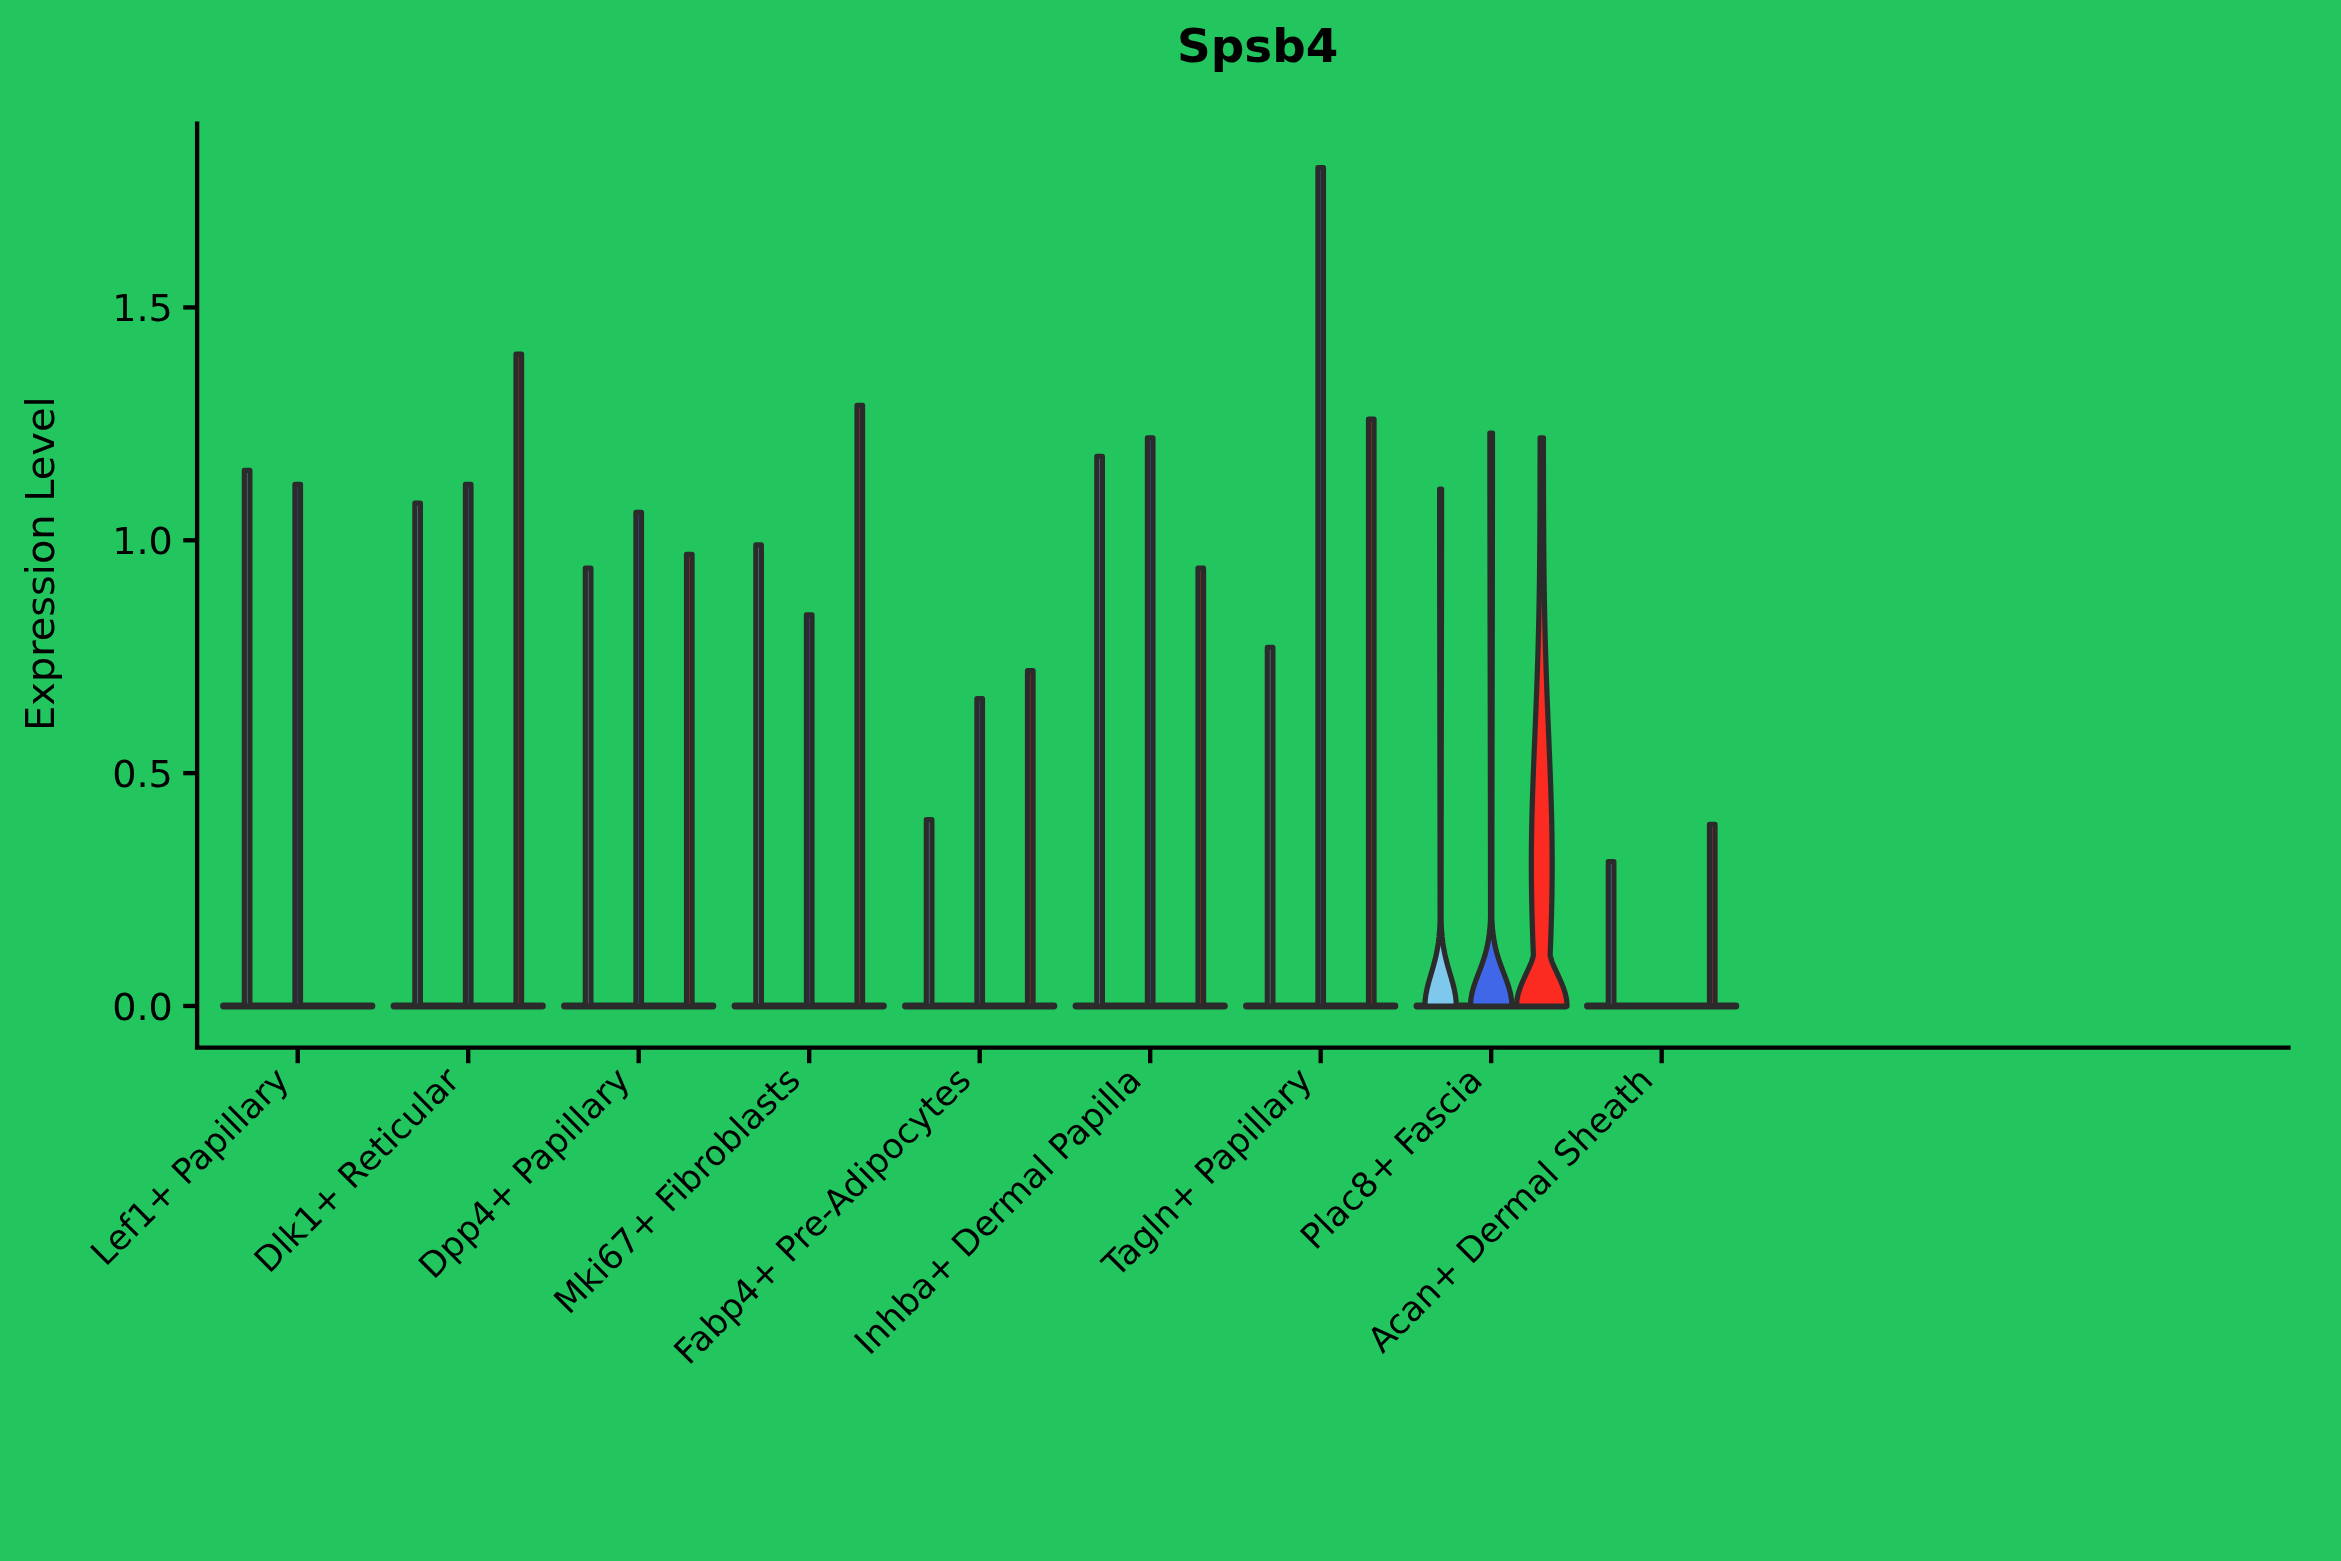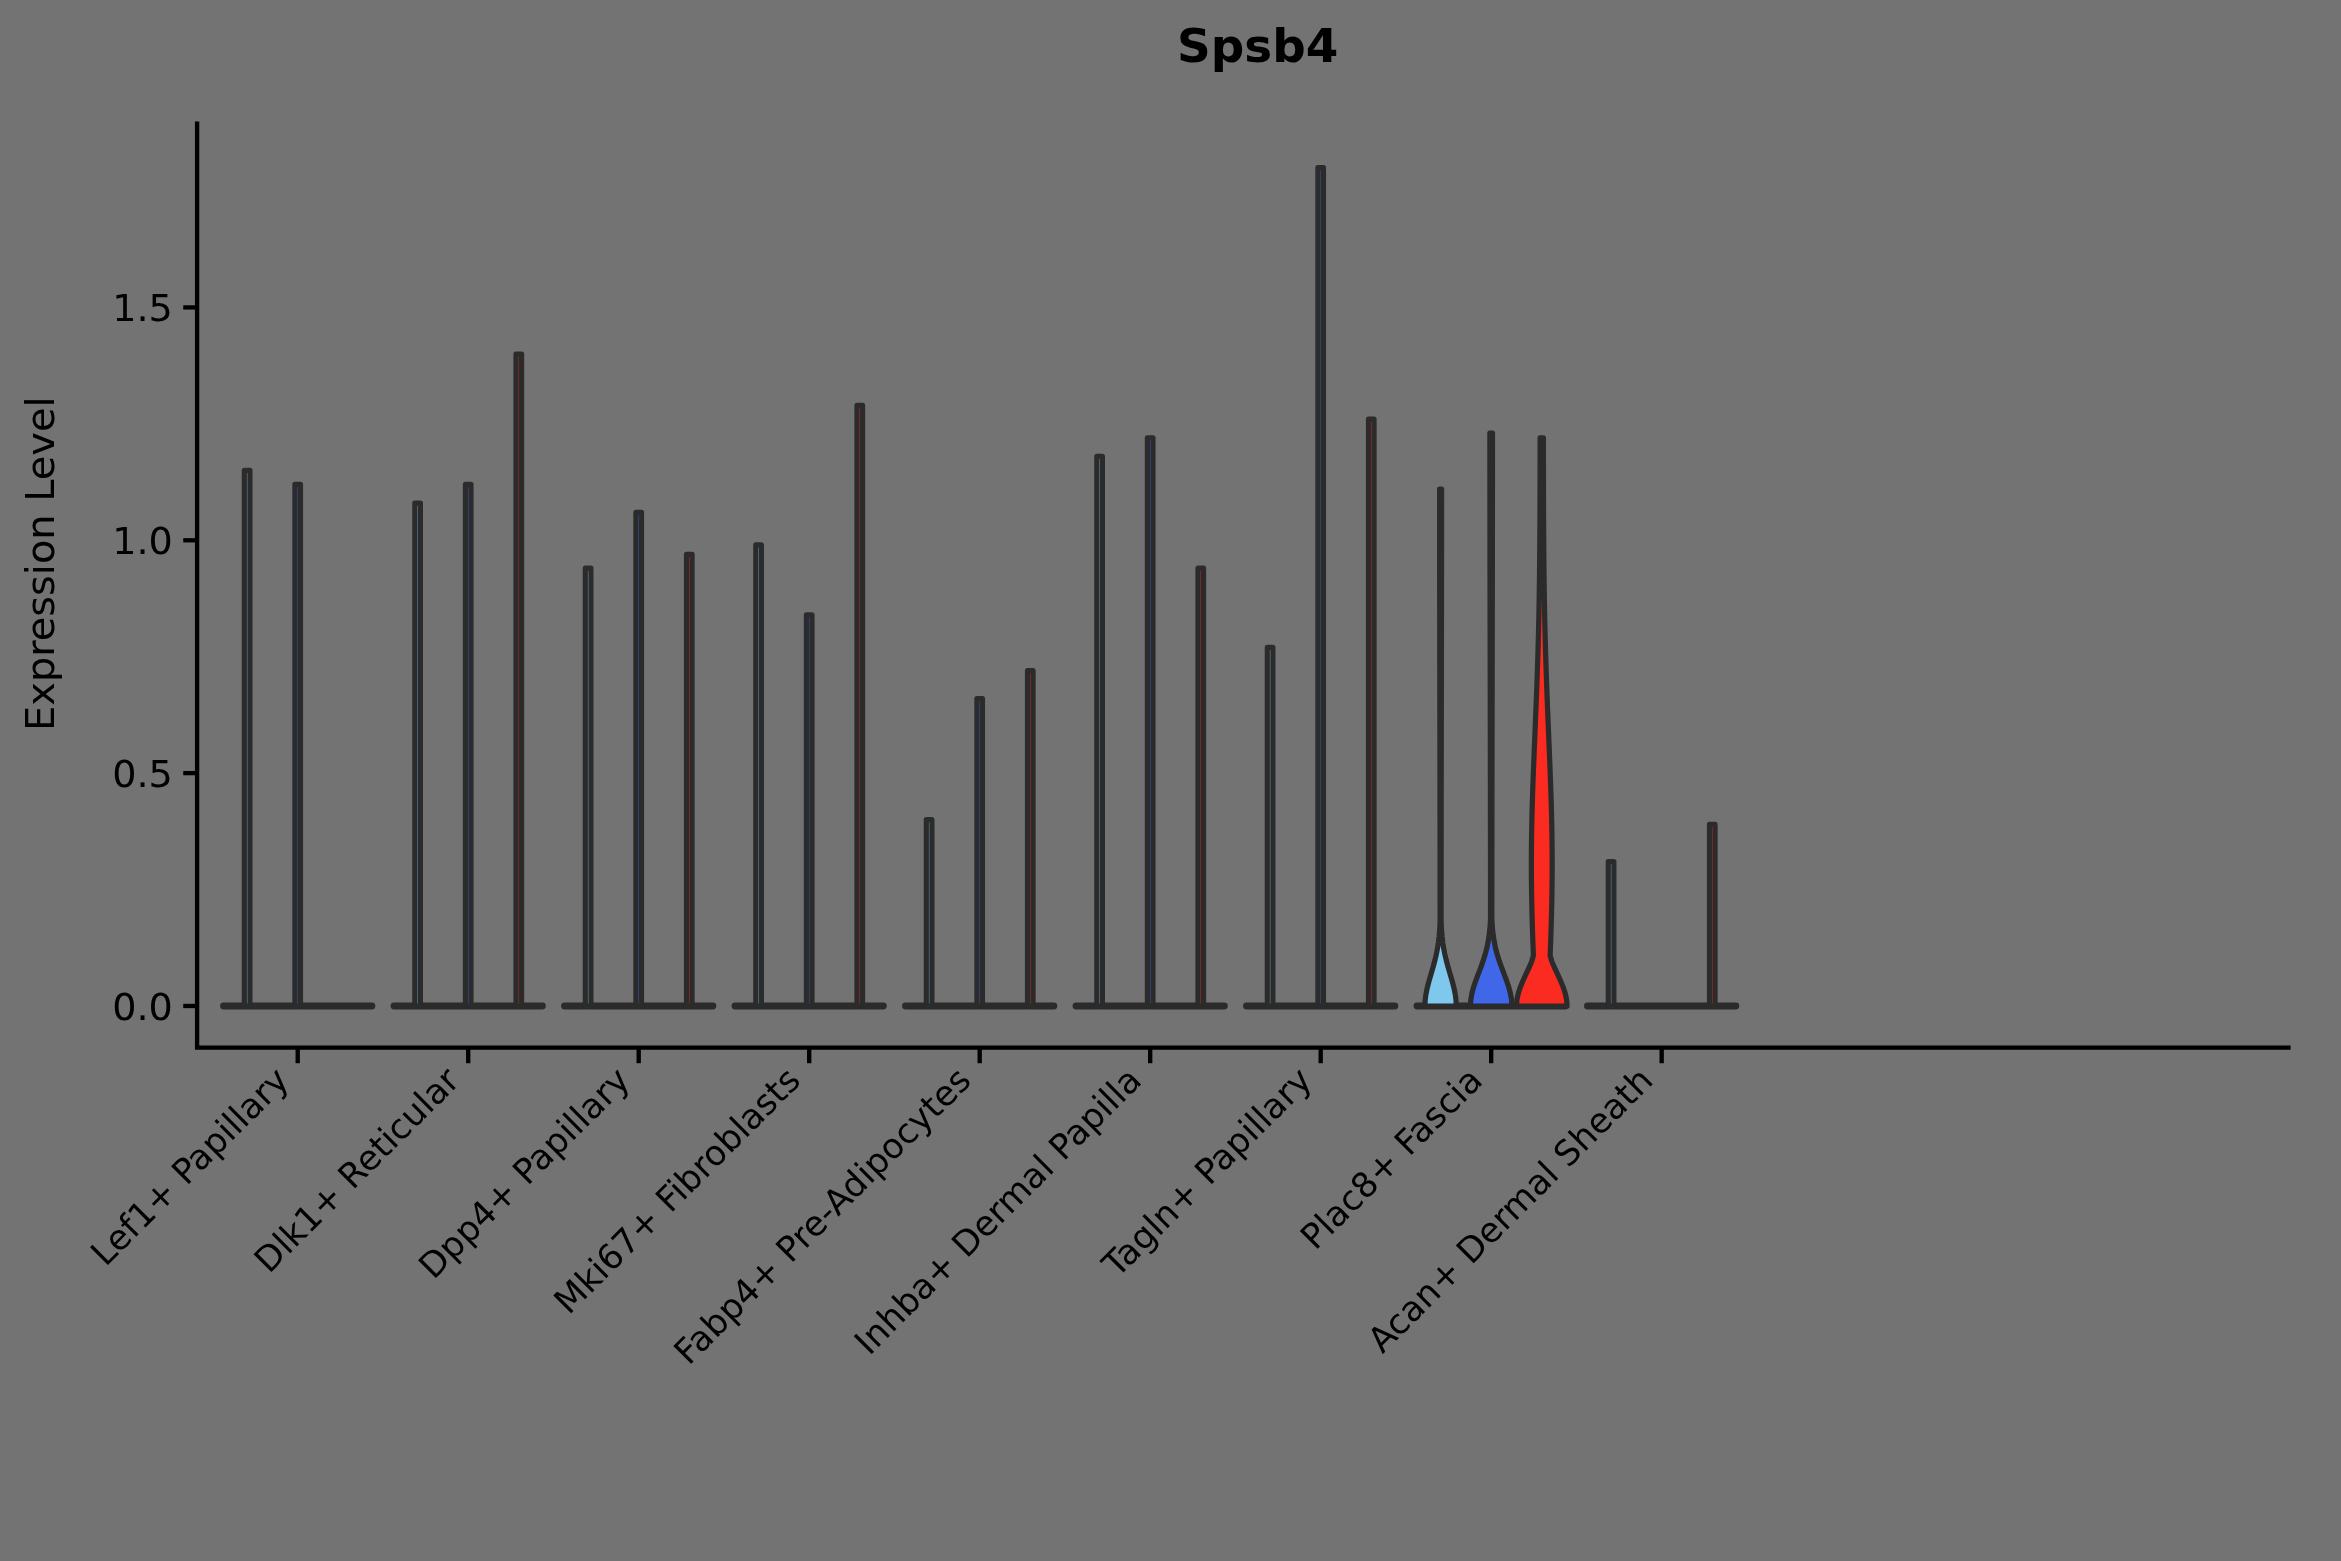--- a/index.html
+++ b/index.html
@@ -4,21 +4,21 @@
 <style>
   html, body {
     margin: 0;
     padding: 0;
     background: #ffffff;
   }
   #root {
     width: 2342px;
     height: 1561px;
     position: relative;
-    background: #737373;
+    background: #22c55e;
     font-family: "DejaVu Sans", sans-serif;
     overflow: hidden;
   }
   svg#plot {
     position: absolute;
     left: 0;
     top: 0;
     width: 2342px;
     height: 1561px;
   }

